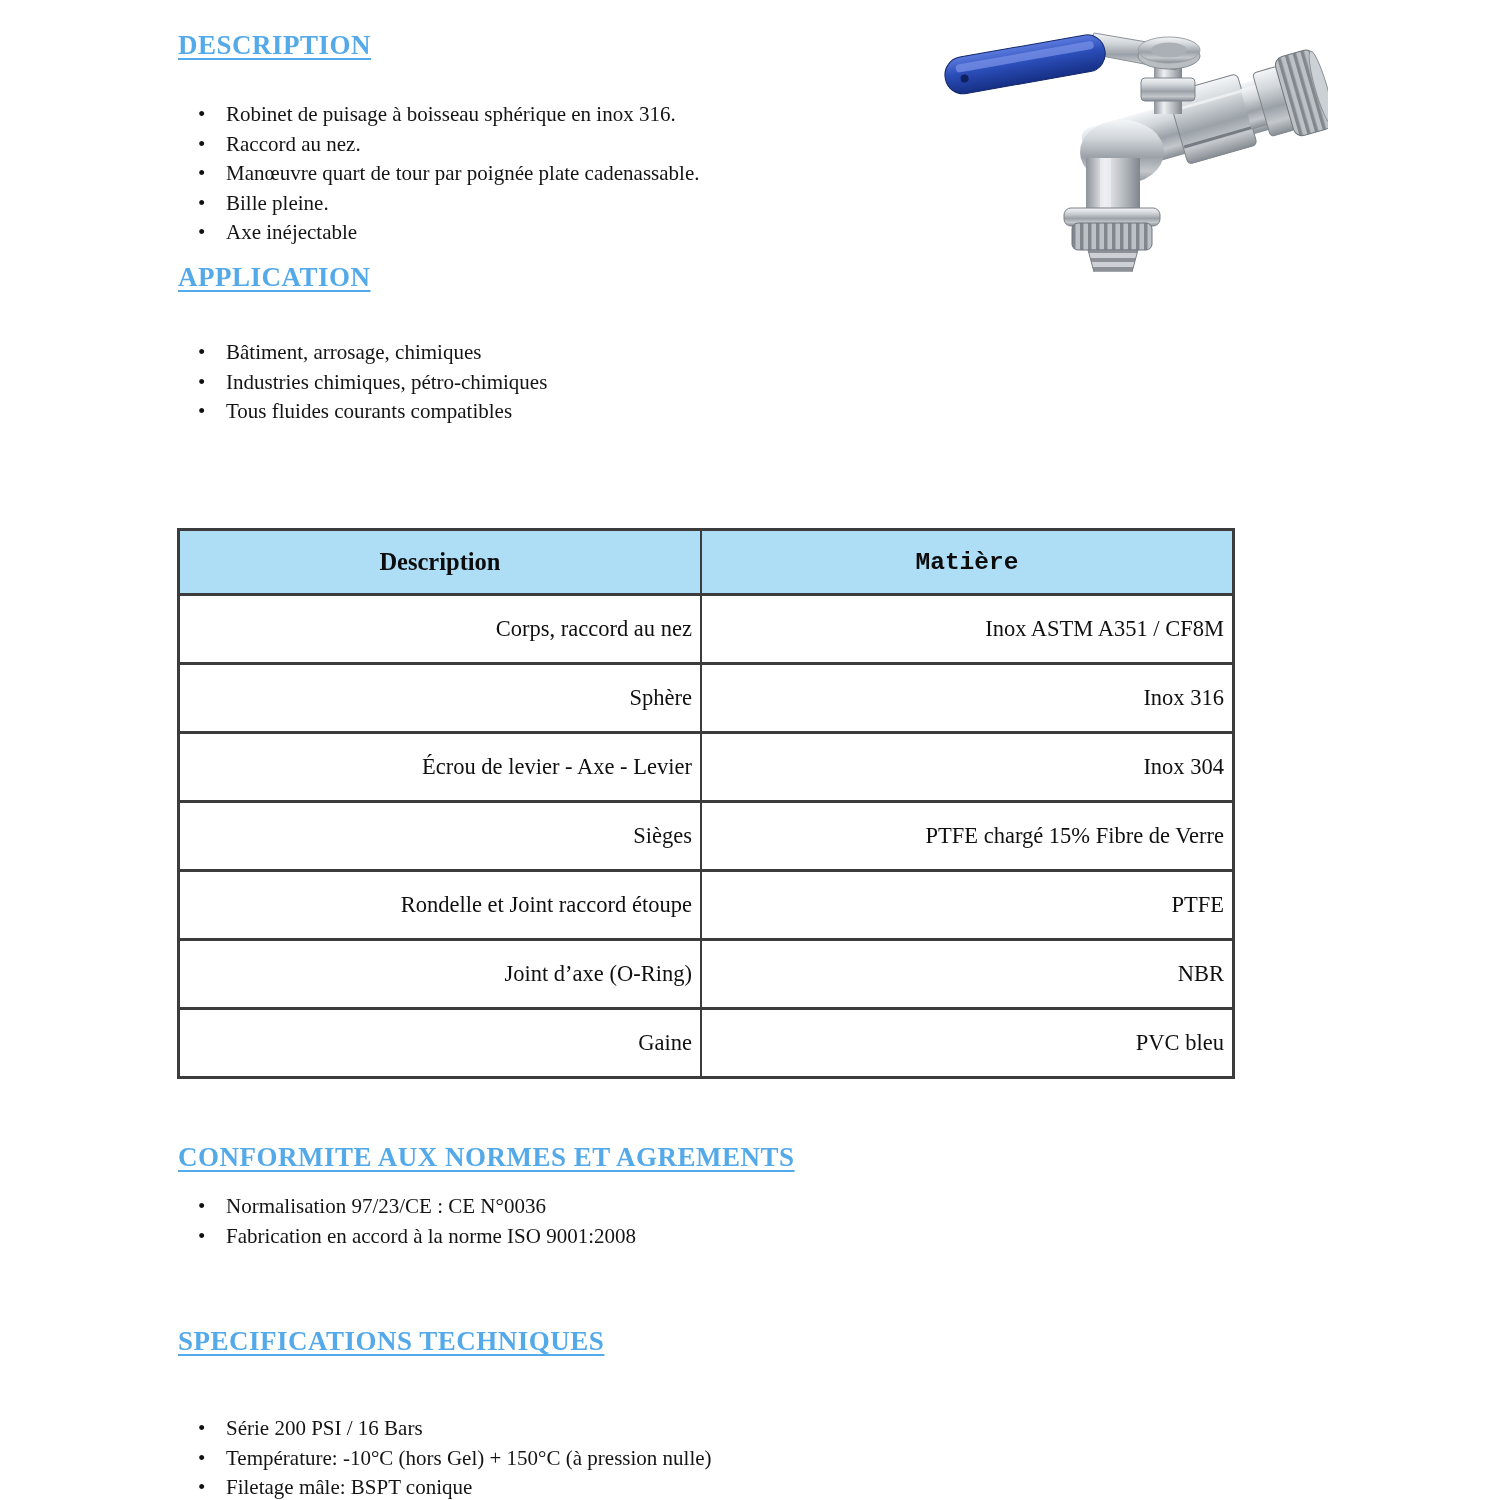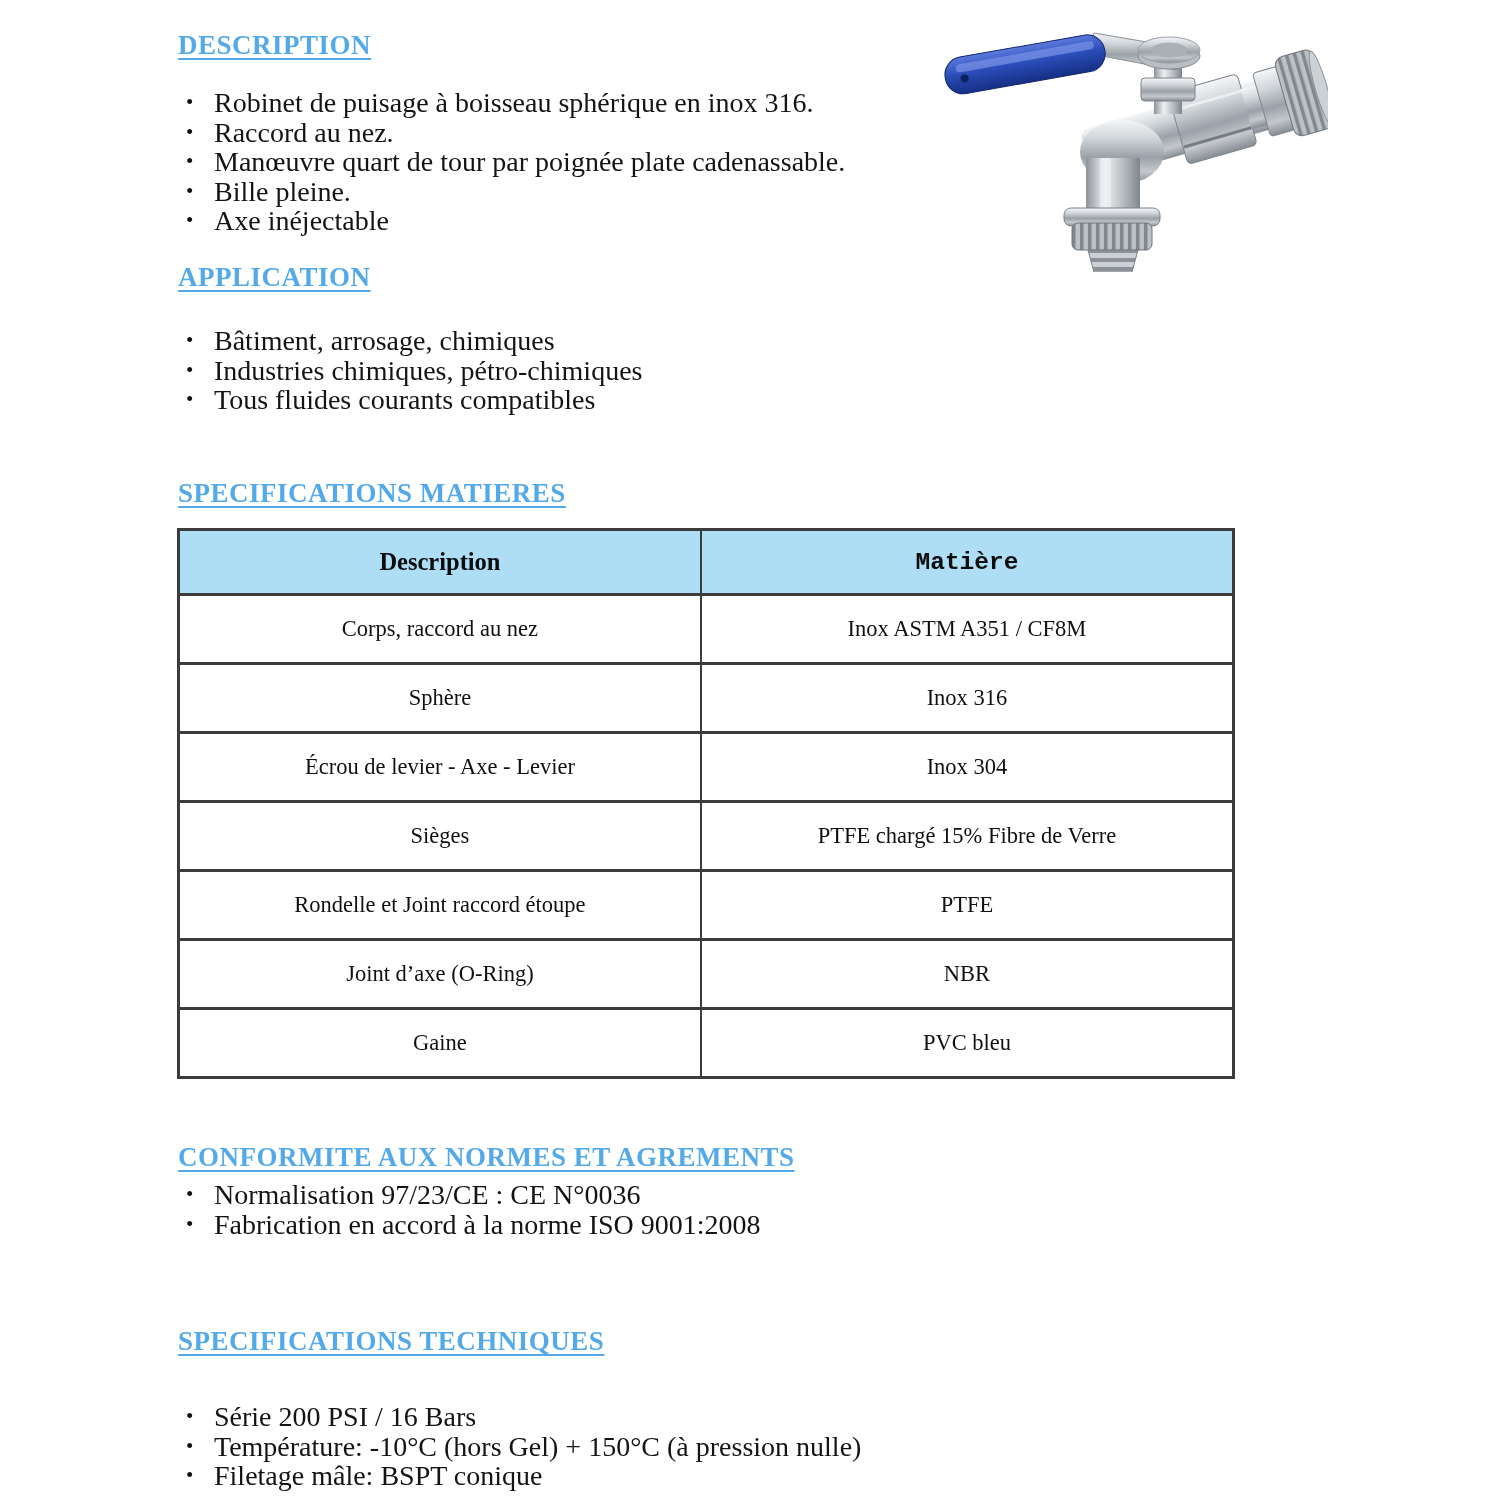--- a/index.html
+++ b/index.html
@@ -12,22 +12,22 @@
     color:#161616;
   }
   .sec-title{
     position:absolute;left:178px;margin:0;
     font-size:27px;font-weight:bold;letter-spacing:0.5px;
     color:#54a9e9;text-decoration:underline;
     text-underline-offset:4px;
     white-space:nowrap;
   }
   .bullets{
-    position:absolute;left:178px;margin:4px;padding:0;list-style:none;
-    font-size:28px;color:#141414;
+    position:absolute;left:178px;margin:16px;padding:0;list-style:none;
+    font-size:21px;color:#141414;
   }
   .bullets li{
     position:relative;padding-left:32px;line-height:29.5px;white-space:nowrap;
   }
   .bullets li::before{
     content:"\2022";
     position:absolute;left:4px;top:0;
     font-size:21px;color:#111;
   }
   table.mat-table{
@@ -47,21 +47,21 @@
   table.mat-table td{
     border-top-width:3px;border-bottom-width:3px;
     text-align:center;vertical-align:middle;
     padding:0 8px;
   }
   table.mat-table th{
     height:62px;
     background:#aeddf6;
     font-size:24.5px;font-weight:bold;color:#0d0d0d;
   }
-  table.mat-table td{height:66px;}
+  table.mat-table td{height:66px;text-align:right;}
   .col-desc{width:49.5%;}
   .col-mat{width:50.5%;font-family:Liberation Mono, monospace;}
   .product-photo{
     position:absolute;left:936px;top:6px;
     width:392px;height:266px;
   }
 </style>
 </head>
 <body>
 
@@ -76,21 +76,20 @@
     <li>Axe inéjectable</li>
   </ul>
 
   <h2 class="sec-title" style="top:262px">APPLICATION</h2>
   <ul class="bullets" style="top:322px">
     <li>Bâtiment, arrosage, chimiques</li>
     <li>Industries chimiques, pétro-chimiques</li>
     <li>Tous fluides courants compatibles</li>
   </ul>
 
-  <h2 class="sec-title" style="top:478px">SPECIFICATIONS MATIERES</h2>
 
   <table class="mat-table">
     <thead>
       <tr>
         <th class="col-desc">Description</th>
         <th class="col-mat">Matière</th>
       </tr>
     </thead>
     <tbody>
       <tr>

